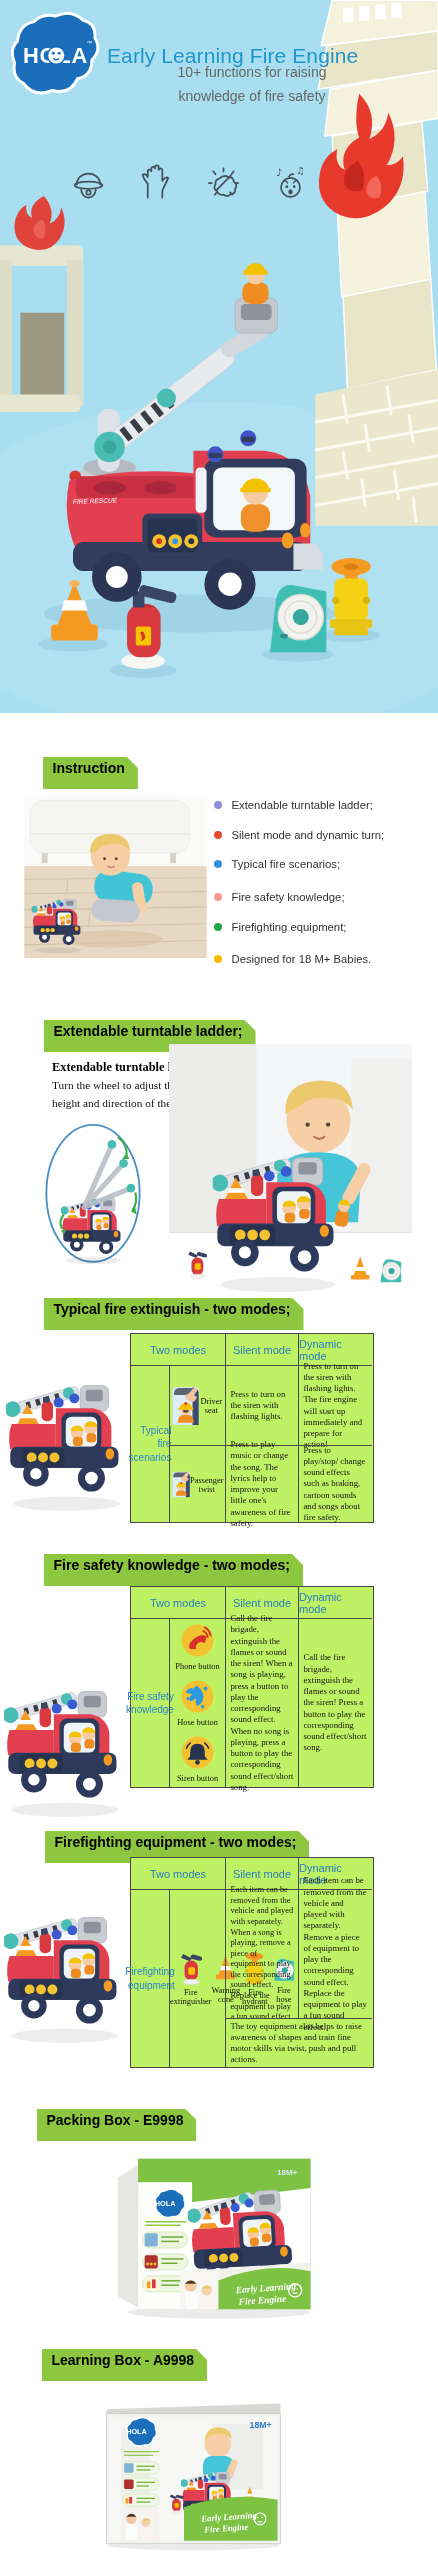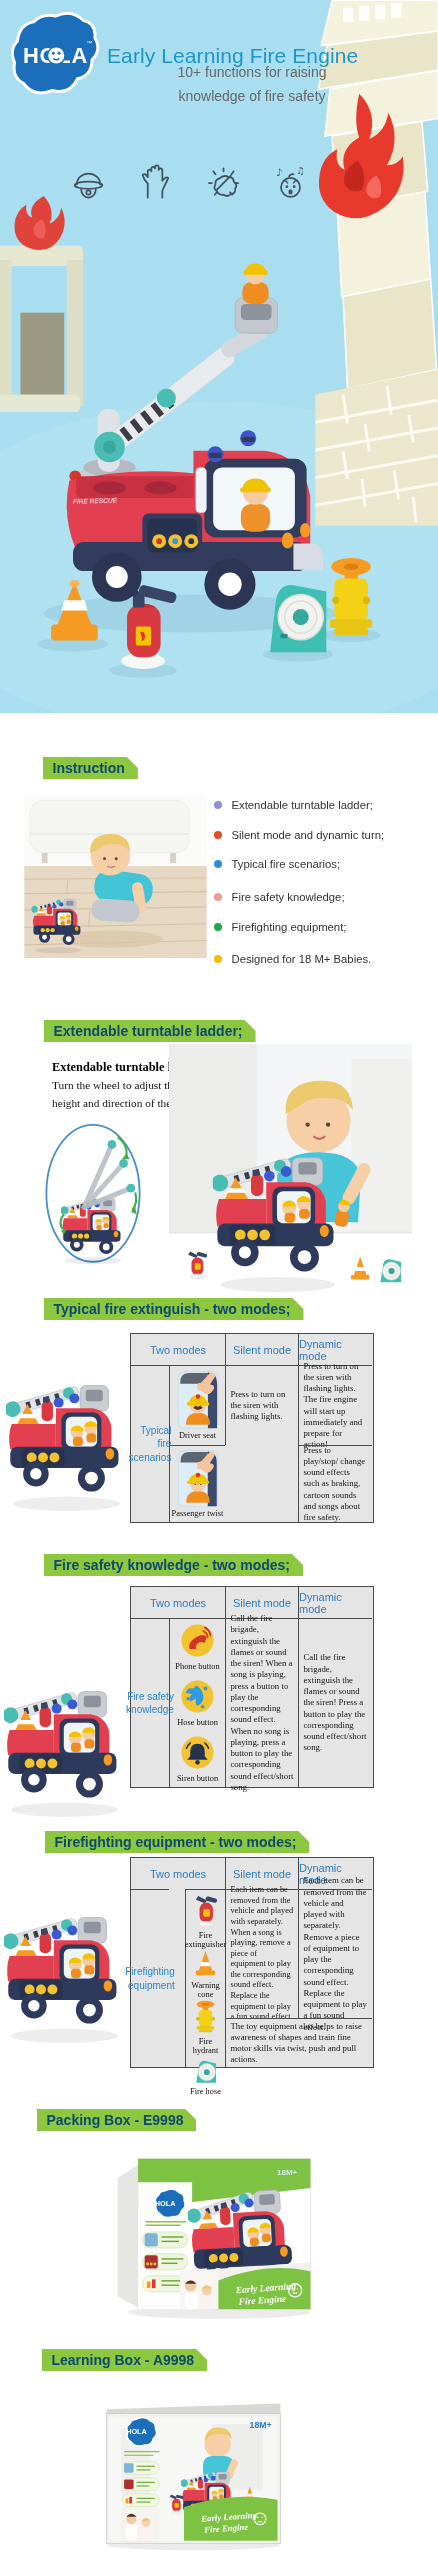--- a/index.html
+++ b/index.html
@@ -4,45 +4,45 @@
 <style>
   html,body{margin:0;padding:0;background:#fff;}
   #page{position:relative;width:438px;height:2576px;background:#ffffff;
         font-family:"Liberation Sans",sans-serif;overflow:hidden;}
   .abs{position:absolute;}
   
   #hero{position:absolute;left:0;top:0;width:438px;height:713px;background:#a9def0;}
   #title{position:absolute;left:107px;top:25px;width:292px;font-size:21px;color:#1d96c9;letter-spacing:0.1px;margin-top:19px;}
   .sub{position:absolute;left:128px;width:248px;text-align:center;font-size:14px;color:#676767;}
   
-  .badge{position:absolute;height:22px;line-height:22.6px;background:#8dc63f;color:#0c4a6e;
+  .badge{position:absolute;height:32px;line-height:22.6px;background:#8dc63f;color:#000000;
          font-weight:bold;font-size:14px;padding:0 13px 0 9.5px;
          clip-path:polygon(0 0,calc(100% - 11px) 0,100% 11px,100% 100%,0 100%);}
   
   .bullet{position:absolute;left:214px;display:flex;align-items:center;height:14.6px;}
   .bullet .dot{width:8px;height:8px;border-radius:50%;margin-right:9.5px;flex:0 0 auto;}
   .bullet .bl{font-size:11.3px;color:#333;}
   .ladderhead{position:absolute;left:52px;top:1060px;font-family:"Liberation Serif",serif;
               font-weight:bold;font-size:12.4px;color:#000;}
   .ladderline{position:absolute;left:52px;font-family:"Liberation Serif",serif;font-size:11.3px;color:#111;}
   
   .tbl{position:absolute;left:130px;width:242px;display:grid;
-       grid-template-columns:38px 56px 73px 74px;border:0.7px solid #4a4a4a;background:#e5e5e5;}
+       grid-template-columns:38px 56px 73px 74px;border:0.7px solid #4a4a4a;background:#bef264;}
   .td{border-left:0.7px solid #4a4a4a;border-top:0.7px solid #4a4a4a;box-sizing:border-box;}
   .nl{border-left:none;} .nt{border-top:none;}
   .thead{color:#2a7cc0;font-size:11px;display:flex;align-items:center;justify-content:center;}
   .rowlabel{color:#2a86c8;font-size:10px;line-height:1.35;display:flex;align-items:center;
             justify-content:center;text-align:right;padding:1.5px;}
   .cell{font-family:"Liberation Serif",serif;font-size:8.8px;line-height:1.28;color:#141414;
         padding:3.7px 4.4px;display:flex;align-items:center;}
   .cell.tight{font-size:8.4px;line-height:1.26;}
-  .imgcell{display:flex;flex-direction:column;align-items:center;justify-content:center;padding:2.9px 1.5px;}
+  .imgcell{display:flex;align-items:center;justify-content:center;padding:2.9px 1.5px;}
   .cap{font-family:"Liberation Serif",serif;font-size:8.4px;color:#111;text-align:center;margin-top:1.5px;}
   .btnstack{display:flex;flex-direction:column;align-items:center;justify-content:space-between;padding:4.4px 0;}
-  .itemstack{display:flex;flex-direction:column;align-items:center;justify-content:space-between;padding:3px 0;margin-left:16px;}
+  .itemstack{display:flex;flex-direction:row;align-items:center;justify-content:space-between;padding:3px 0;}
 </style>
 </head>
 <body>
 
 <svg width="0" height="0" style="position:absolute" aria-hidden="true">
 <defs>
 
   <symbol id="truckSym" viewBox="0 0 170 205">
     <ellipse cx="85" cy="192" rx="75" ry="10" fill="#000" opacity="0.07"></ellipse>
     <g transform="rotate(-16 60 55)">
@@ -487,20 +487,21 @@
       <div class="cap">Driver seat</div>
     </div>
     <div class="td cell" style="grid-column:4;grid-row:2">Press to turn on the siren with flashing lights. The fire engine will start up immediately and prepare for action!</div>
     <div class="td cell" style="grid-column:3;grid-row:2">Press to turn on the siren with flashing lights.</div>
     <div class="td imgcell" style="grid-column:2;grid-row:3">
       <svg width="42" height="57" viewBox="0 0 58 82">
         <use href="#pressFig"></use>
       </svg>
       <div class="cap">Passenger twist</div>
     </div>
+    <div class="td cell" style="grid-column:3;grid-row:3">Press to play music or change the song. The lyrics help to improve your little one's awareness of fire safety.</div>
     <div class="td cell" style="grid-column:4;grid-row:3">Press to play/stop/ change sound effects such as braking, cartoon sounds and songs about fire safety.</div>
   </div>
 
   <div class="badge" style="left:44px;top:1554px">Fire safety knowledge - two modes;</div>
 
   <svg class="abs" style="left:3.7px;top:1673px" width="121" height="146" viewBox="0 0 170 205">
     <use href="#truckSym" width="170" height="205"></use>
   </svg>
 
   <div class="tbl" style="top:1586px;grid-template-rows:31px 169px">

